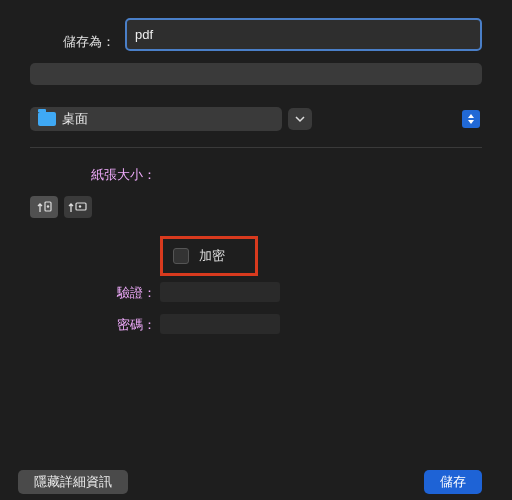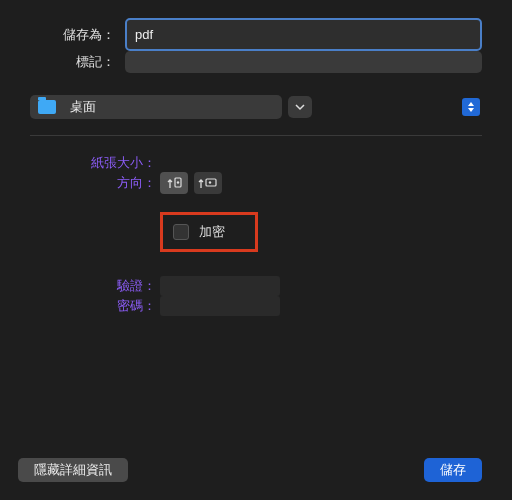--- a/index.html
+++ b/index.html
@@ -8,34 +8,34 @@
     width: 512px;
     height: 500px;
     font-family: -apple-system, "Helvetica Neue", sans-serif;
     font-size: 13px;
     color: #ddd;
     overflow: hidden;
   }
   .dialog { padding: 18px 30px 0 30px; }
   .row {
     display: flex;
-    align-items: center;
-    margin-bottom: 0;
+    align-items: flex-end;
+    margin-bottom: 12px;
   }
   .label {
     width: 95px;
     text-align: right;
     padding-right: 10px;
     color: #e0e0e0;
   }
   .label-narrow {
     width: 130px;
     text-align: right;
     padding-right: 4px;
-    color: #8b5cf6;
+    color: #f0abfc;
   }
   .text-input {
     flex: 1;
     height: 33px;
     background: #2e2e2e;
     border: 2px solid #4a7fc8;
     border-radius: 5px;
     color: #eee;
     padding: 8px 8px;
     font-size: 13px;
@@ -61,21 +61,21 @@
     flex: 1;
     height: 24px;
     background: #3a3a3a;
     border: none;
     border-radius: 5px;
     color: #eee;
     padding: 0 28px 0 8px;
     font-size: 13px;
     display: flex;
     align-items: center;
-    gap: 12px;
+    gap: 4px;
     cursor: default;
   }
   .select.location { max-width: 252px; }
   .select.paper { max-width: 232px; margin-left: 0; }
   .folder-icon {
     width: 18px; height: 14px;
     background: #3fa9f5;
     border-radius: 2px;
     position: relative;
     margin-right: 2px;
@@ -134,21 +134,21 @@
     display: flex;
     align-items: center;
     justify-content: center;
     cursor: default;
   }
   .orient-btn.active { background: #505050; }
   .orient-btn svg { display: block; }
   .encrypt-row {
     margin-left: 130px;
     margin-top: 18px;
-    margin-bottom: 24px;
+    margin-bottom: 6px;
     display: flex;
     align-items: center;
     border: 3px solid #d83a1e;
     padding: 8px 30px 8px 10px;
     width: fit-content;
   }
   .checkbox {
     width: 16px; height: 16px;
     background: #333;
     border: 1px solid #555;
@@ -157,21 +157,21 @@
   }
   .pw-input {
     width: 120px;
     height: 20px;
     background: #2a2a2a;
     border: none;
     border-radius: 3px;
   }
   .footer {
     position: absolute;
-    bottom: 18px;
+    bottom: 6px;
     left: 18px;
     right: 30px;
     display: flex;
     align-items: center;
   }
   .btn {
     height: 24px;
     padding: 0 16px;
     background: #4a4a4a;
     border: none;
@@ -191,21 +191,20 @@
 <body>
 
 <div class="dialog">
 
   <div class="row">
     <div class="label">儲存為：</div>
     <input class="text-input" type="text" value="pdf" style="">
   </div>
 
   <div class="row">
-    <div class="label">標記：</div>
     <input class="tag-input" type="text" style="">
   </div>
 
   <div class="row" style="margin-top:22px">
     <div class="select-wrap">
       <div class="select location">
         <span class="folder-icon"></span>
         <span>桌面</span>
         <span class="arrows"></span>
       </div>
@@ -217,21 +216,20 @@
     </div>
   </div>
 
   <hr class="divider">
 
   <div class="row">
     <div class="label-narrow">紙張大小：</div>
   </div>
 
   <div class="row">
-    <div class="label-narrow">方向：</div>
     <div class="orient-group">
       <button class="orient-btn active">
         <svg width="18" height="14" viewBox="0 0 18 14">
           <path d="M5 12 L5 4 M3 6 L5 4 L7 6" stroke="#ddd" stroke-width="1.3" fill="none"></path>
           <rect x="10" y="2" width="6" height="9" rx="1" stroke="#ddd" stroke-width="1.2" fill="none"></rect>
           <circle cx="13" cy="6.5" r="1.2" fill="#ddd"></circle>
         </svg>
       </button>
       <button class="orient-btn">
         <svg width="22" height="14" viewBox="0 0 22 14">

